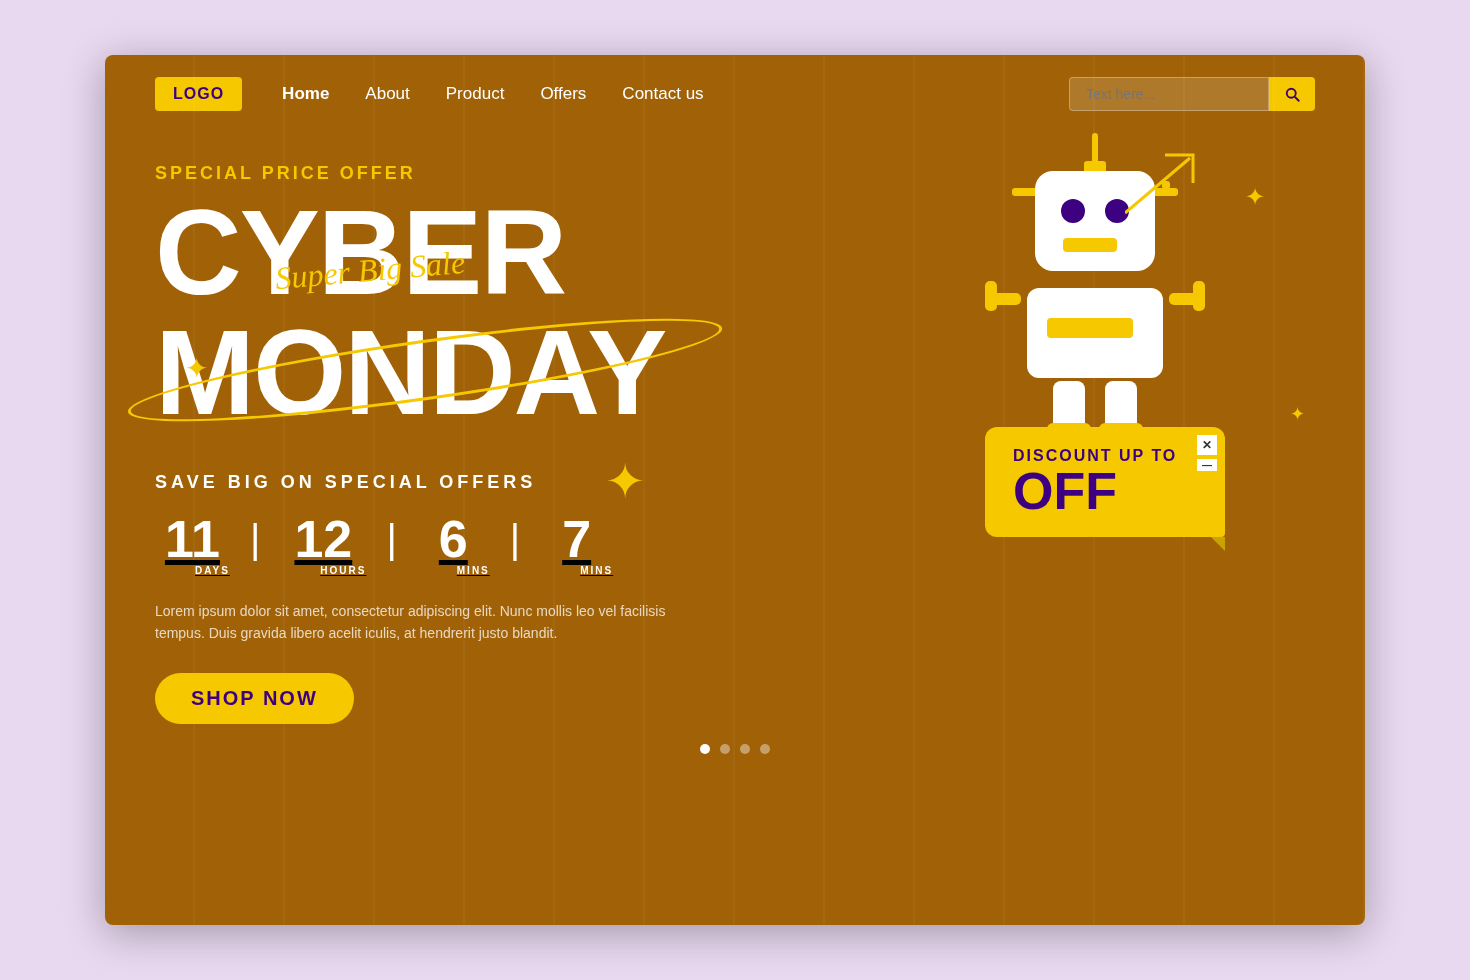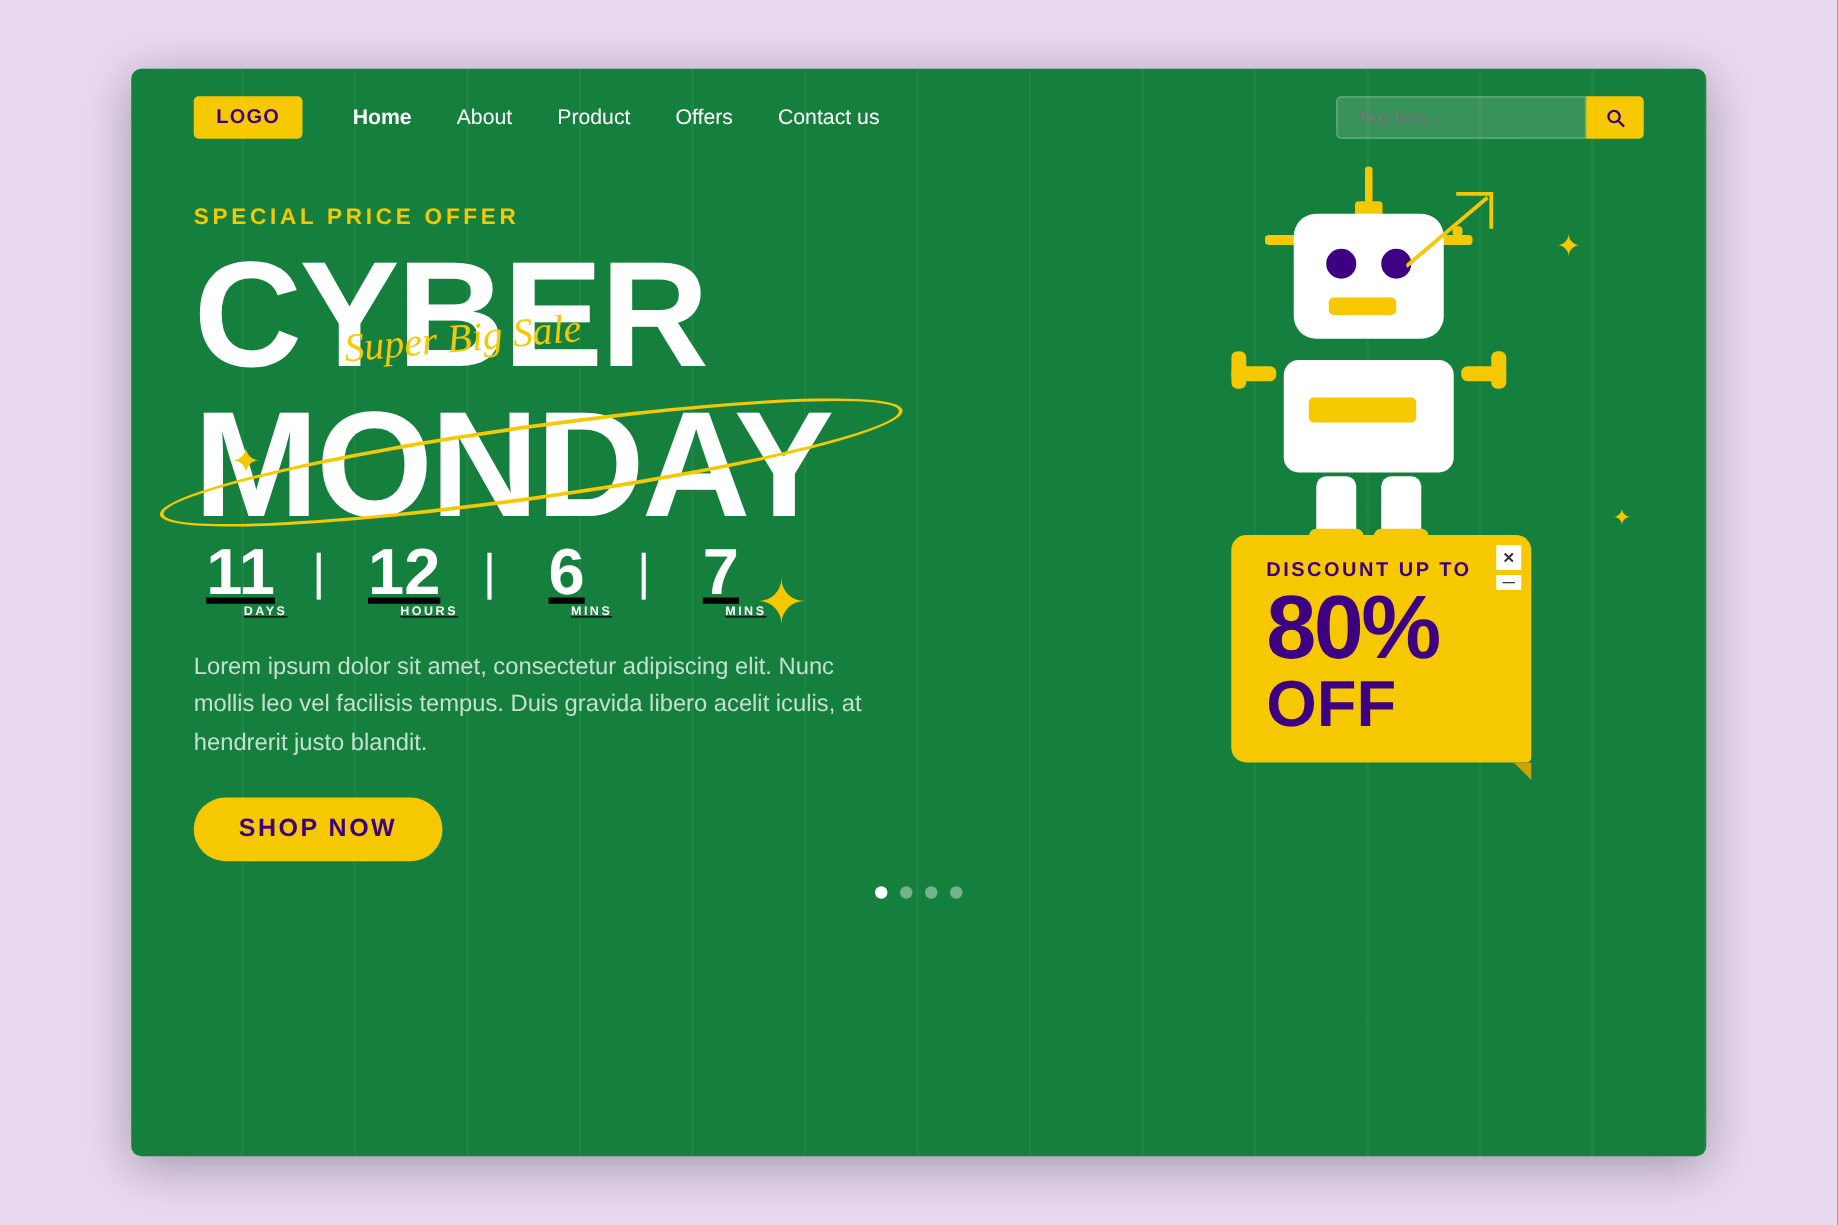--- a/index.html
+++ b/index.html
@@ -9,21 +9,21 @@
       background: #e8d8f0;
       display: flex;
       align-items: center;
       justify-content: center;
       font-family: Arial, sans-serif;
       overflow: hidden;
     }
     .page-wrapper {
       width: 1260px;
       height: 870px;
-      background: #15803d;
+      background: #a16207;
       border-radius: 8px;
       box-shadow: 0 8px 40px rgba(0,0,0,0.3);
       position: relative;
       overflow: hidden;
     }
     
     .page-wrapper::before {
       content: '';
       position: absolute;
       top: 0; left: 0; right: 0; bottom: 0;
@@ -252,21 +252,21 @@
       position: absolute;
       left: 500px;
       top: 320px;
       color: #f5c800;
       font-size: 48px;
       z-index: 5;
     }
 
     .lorem-text {
       color: rgba(255,255,255,0.75);
-      font-size: 19px;
+      font-size: 14px;
       line-height: 1.6;
       max-width: 560px;
       margin-bottom: 28px;
     }
 
     .shop-now-btn {
       background: #f5c800;
       color: #3d0080;
       border: none;
       border-radius: 30px;
@@ -420,20 +420,21 @@
       </div>
 
       
       <div class="arrow-decoration">
         <svg width="80" height="70" viewBox="0 0 80 70">
           <line x1="0" y1="60" x2="65" y2="5" stroke="#f5c800" stroke-width="3"></line>
           <polyline points="40,2 68,2 68,30" fill="none" stroke="#f5c800" stroke-width="3"></polyline>
         </svg>
       </div>
 
+      <div class="save-big-text">SAVE BIG ON SPECIAL OFFERS</div>
 
       <div class="countdown">
         <div class="countdown-item">
           <span class="countdown-number">11</span>
           <span class="countdown-label">DAYS</span>
         </div>
         <span class="countdown-divider">|</span>
         <div class="countdown-item">
           <span class="countdown-number">12</span>
           <span class="countdown-label">HOURS</span>
@@ -493,21 +494,20 @@
 
           <rect x="62" y="290" width="44" height="18" fill="#f5c800" rx="6"></rect>
           <rect x="114" y="290" width="44" height="18" fill="#f5c800" rx="6"></rect>
         </svg>
 
         
         <div class="discount-card">
           <button class="close-btn">✕</button>
           <button class="minimize-btn">—</button>
           <div class="discount-up-to">DISCOUNT UP TO</div>
-          <div class="discount-percent">80%</div>
           <div class="discount-off">OFF</div>
         </div>
       </div>
     </div>
   </div>
 
   <div class="dots-container">
     <div class="dot active"></div>
     <div class="dot"></div>
     <div class="dot"></div>

